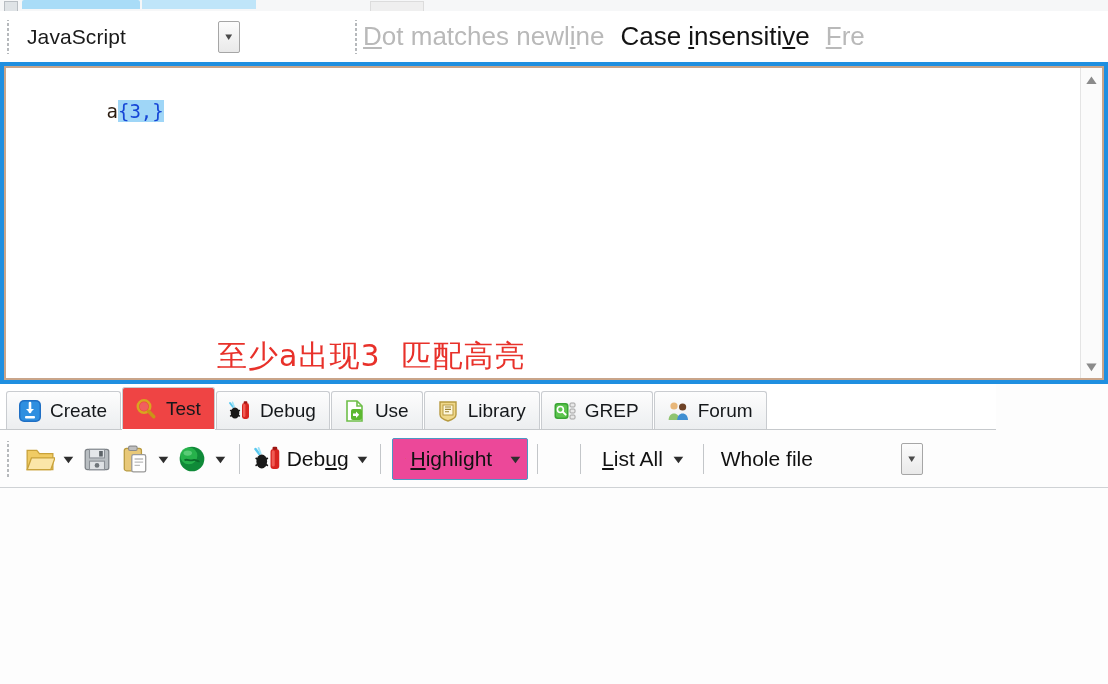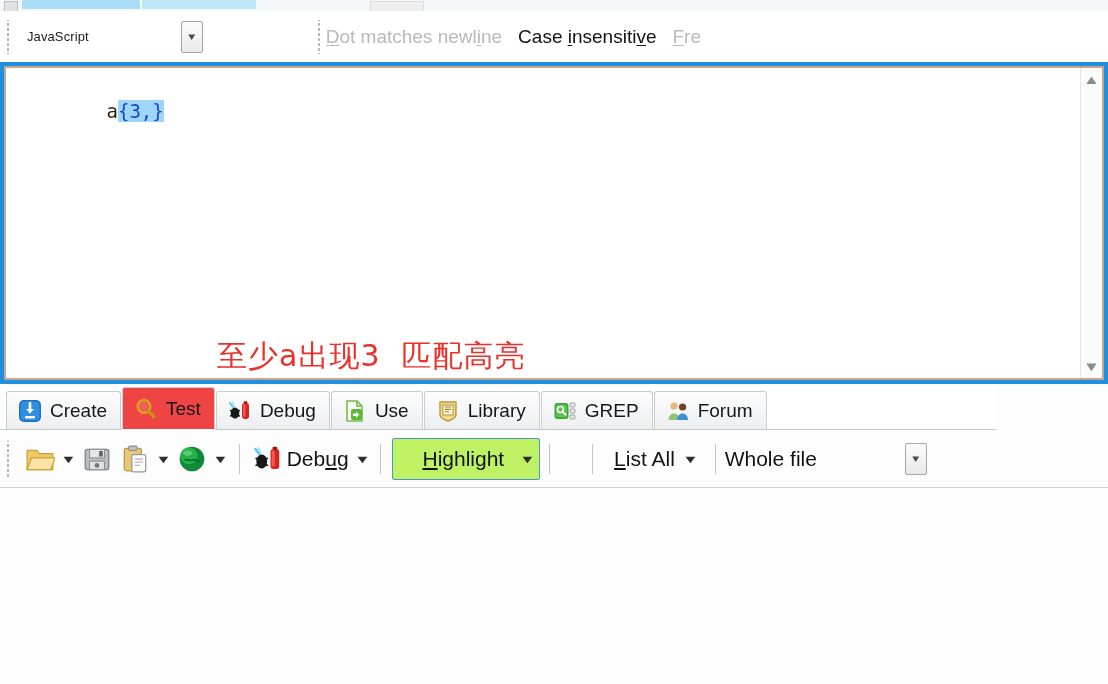--- a/index.html
+++ b/index.html
@@ -40,41 +40,41 @@
     background:#ffffff; border-bottom:1px solid #e2e4e6;
     display:flex; align-items:center;
   }
   .grip {
     width:9px; height:34px; margin-left:4px; margin-right:6px;
     background-image: radial-gradient(#b6b9bc 1px, transparent 1.2px);
     background-size: 4px 5px; background-position: 2px 2px;
     background-repeat: repeat-y; flex:0 0 auto;
   }
   .lang-label {
-    font-size:13px; color:#1a1a1a; letter-spacing:0.1px;
+    font-size:21px; color:#1a1a1a; letter-spacing:0.1px;
     margin-left:8px; white-space:nowrap;
   }
   .combo-btn {
     width:20px; height:30px; margin-left:92px;
     background:linear-gradient(#fcfcfc,#e9e9e9);
     border:1px solid #a6a6a6; border-radius:2px;
     display:flex; align-items:center; justify-content:center;
     flex:0 0 auto;
   }
   .combo-btn .chev { font-size:11px; color:#4a4a4a; line-height:1; transform: scaleX(1.25); }
 
   .opt-sep {
     width:9px; height:34px; margin-left:112px; margin-right:2px;
     background-image: radial-gradient(#b6b9bc 1px, transparent 1.2px);
     background-size:4px 5px; background-position:2px 2px;
     background-repeat:repeat-y; flex:0 0 auto;
   }
   .opts { display:flex; align-items:center; white-space:nowrap; overflow:hidden; }
   .opt {
-    font-size:19px; margin-right:16px; white-space:nowrap;
+    font-size:26px; margin-right:16px; white-space:nowrap;
   }
   .opt.off { color:#b9b9b9; }
   .opt.on  { color:#131313; }
   .opt u { text-decoration:underline; text-underline-offset:2px; }
 
   
   .regex-frame {
     position:absolute; left:0; top:62px; width:1108px; height:322px;
     border:4px solid #1f8fe0; box-sizing:border-box; background:#ffffff;
   }
@@ -141,28 +141,28 @@
     padding:0 4px; flex:0 0 auto;
   }
   .tbtn .ic { width:30px; height:30px; display:block; }
   .drop { font-size:11px; color:#2e2e2e; padding:0 4px; transform:scaleX(1.5); }
   .vsep { width:1px; height:30px; background:#c3c6c9; margin:0 9px; flex:0 0 auto; }
   .tlabel { font-size:21px; color:#121212; white-space:nowrap; }
   .tlabel u { text-decoration:underline; text-underline-offset:2px; }
 
   .hl-btn {
     height:40px; display:flex; align-items:center;
-    background:#bef264; border:1px solid #4d96c4; border-radius:2px;
-    padding:0 2px 0 24px; margin-left:2px; flex:0 0 auto;
+    background:#ec4899; border:1px solid #4d96c4; border-radius:2px;
+    padding:0 2px 0 12px; margin-left:2px; flex:0 0 auto;
   }
   .hl-btn .divl { width:1px; height:36px; background:#6aa8cd; margin:0 4px; }
   .hl-btn .tlabel { padding:0 6px 0 4px; }
 
   .plain-btn { height:40px; display:flex; align-items:center; gap:6px; padding:0 6px; flex:0 0 auto; }
-  .wholefile { font-size:21px; color:#121212; margin-left:0; white-space:nowrap; }
+  .wholefile { font-size:21px; color:#121212; margin-left:8px; white-space:nowrap; }
   .combo-btn2 {
     width:20px; height:30px; margin-left:88px;
     background:linear-gradient(#fcfcfc,#e9e9e9);
     border:1px solid #a6a6a6; border-radius:2px;
     display:flex; align-items:center; justify-content:center; flex:0 0 auto;
   }
   .combo-btn2 .chev { font-size:11px; color:#4a4a4a; transform:scaleX(1.25); }
 
   
   .subject {

